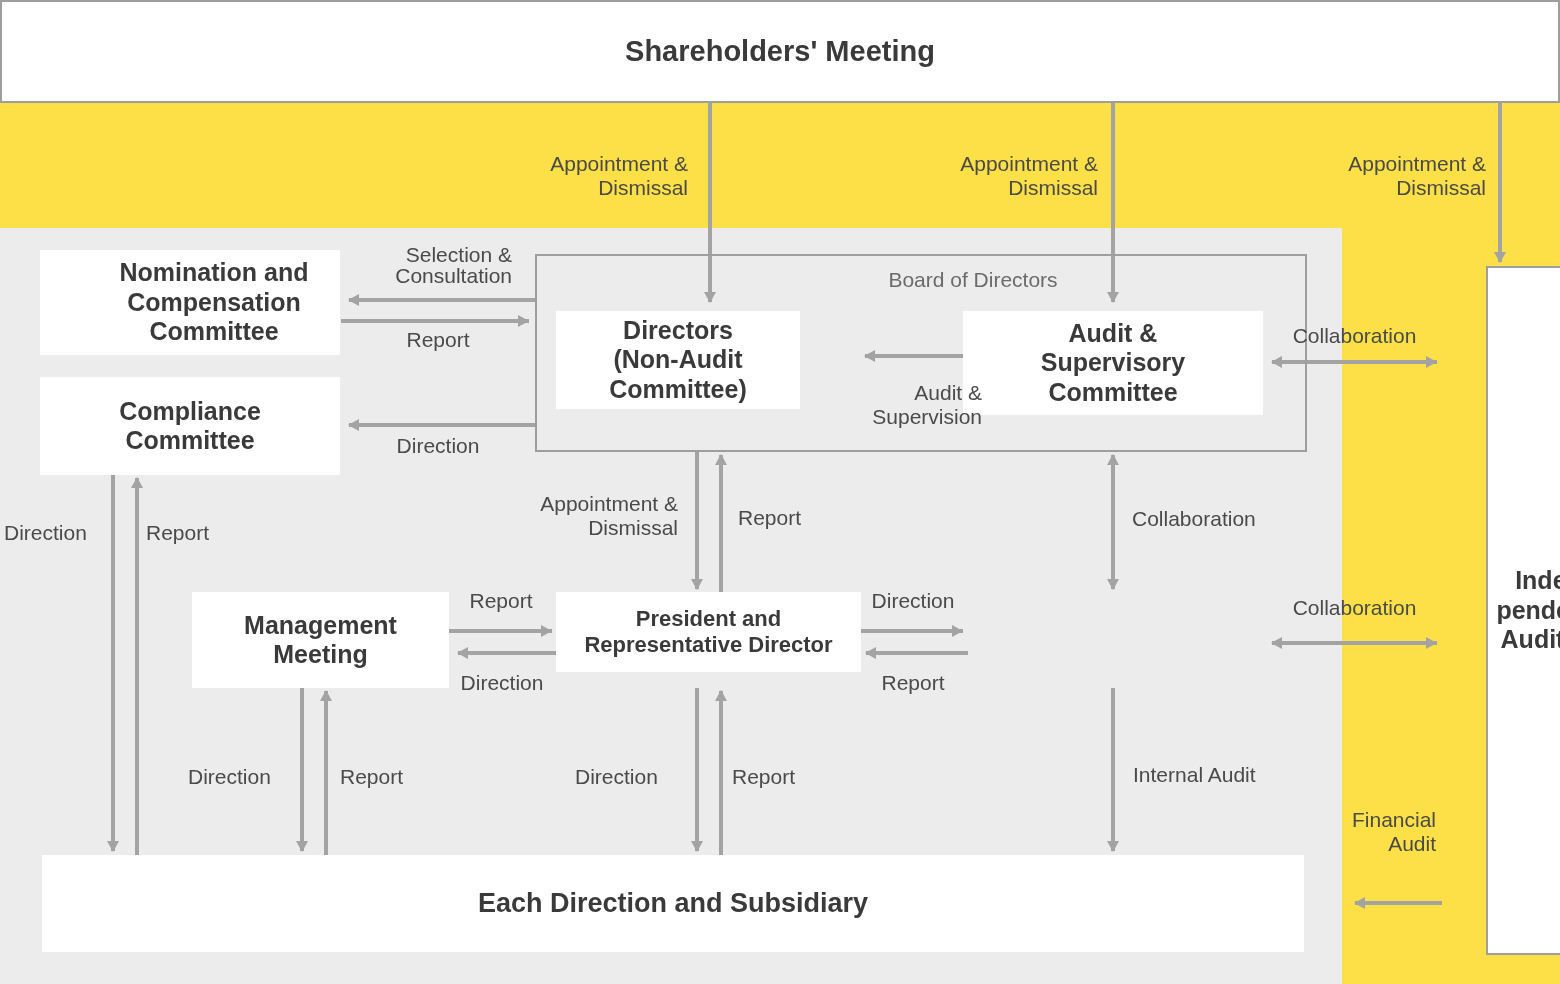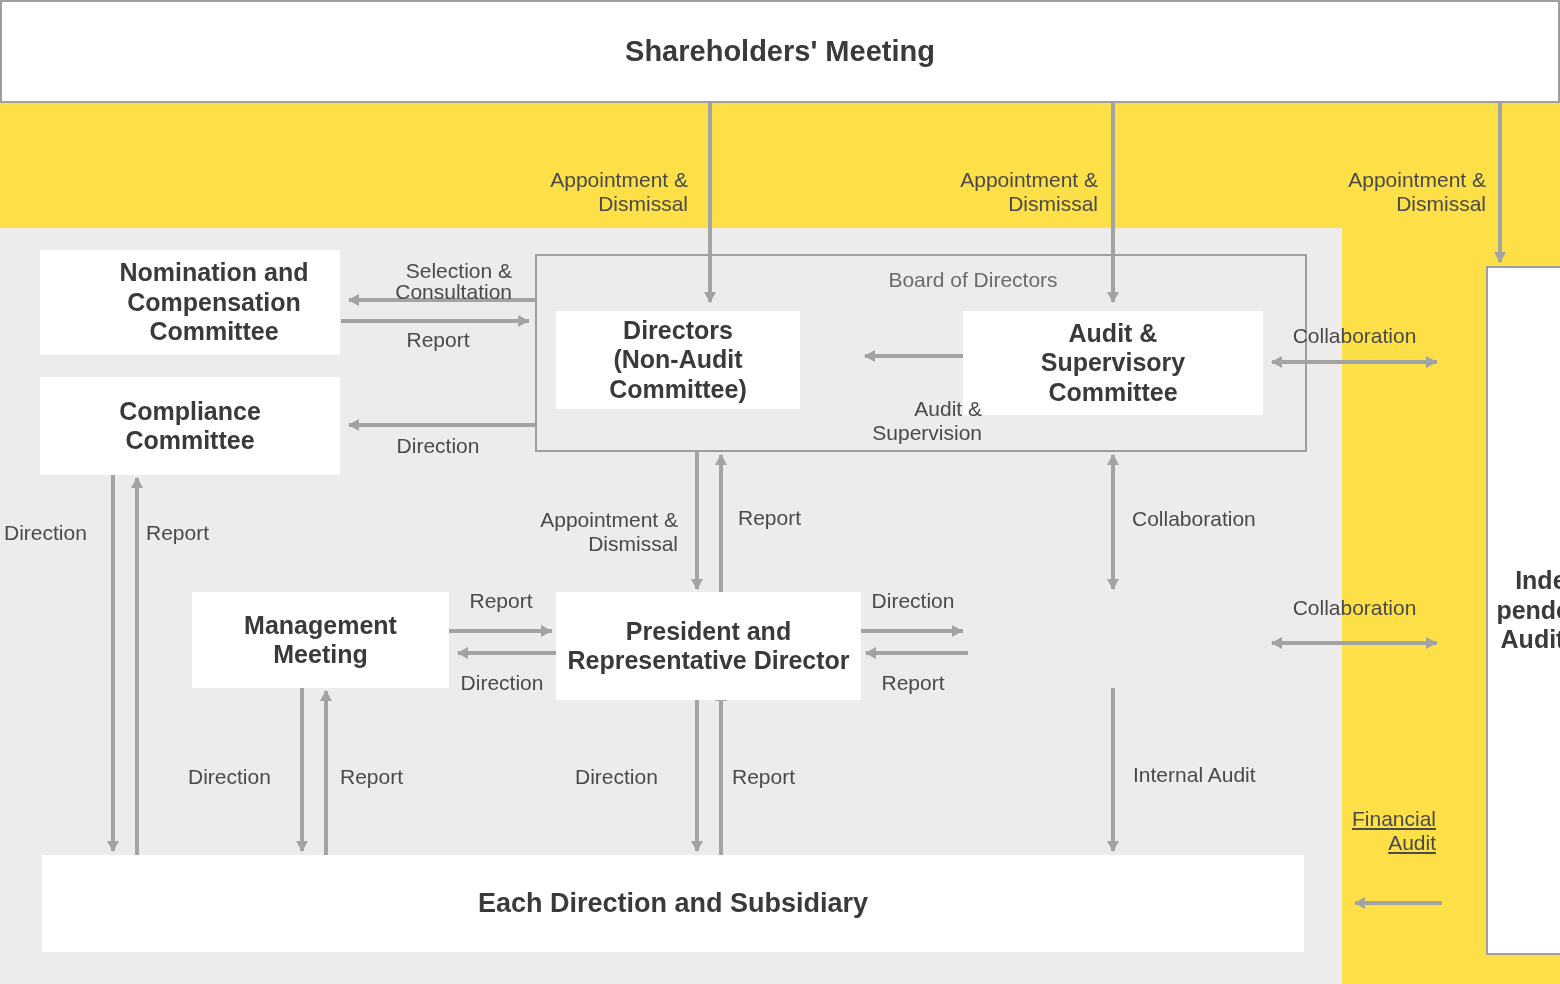--- a/index.html
+++ b/index.html
@@ -48,21 +48,21 @@
     text-align: center;
     white-space: nowrap;
   }
   .edge-label {
     position: absolute;
     color: #4a4a4a;
     font-size: 21px;
     line-height: 1.16;
     white-space: pre-line;
   }
-  .edge-label.right { text-align: right; margin-top: 16px; }
+  .edge-label.right { text-align: right; }
   .edge-label.left  { text-align: left; }
   .edge-label.center{ text-align: center; }
   svg.arrows {
     position: absolute;
     left: 0; top: 0;
     width: 1560px;
     height: 984px;
     pointer-events: none;
   }
 </style>
@@ -156,21 +156,21 @@
   <div class="box" style="left:40px; top:250px; width:300px; height:105px; font-size:25px; white-space:pre-line;padding-left:48px;">Nomination and
 Compensation
 Committee</div>
 
   <div class="box" style="left:40px; top:377px; width:300px; height:98px; font-size:25px; white-space:pre-line;">Compliance
 Committee</div>
 
   <div class="box" style="left:192px; top:592px; width:257px; height:96px; font-size:25px; white-space:pre-line;">Management
 Meeting</div>
 
-  <div class="box" style="left:556px; top:592px; width:305px; height:108px; font-size:25px; white-space:pre-line;">President and
+  <div class="box" style="left:556px; top:592px; width:305px; height:80px; font-size:22px; white-space:pre-line;">President and
 Representative Director</div>
 
 
   <div class="box outlined" style="left:1442px; top:266px; width:118px; height:689px; font-size:25px; white-space:pre-line;margin-left:44px;">Inde-
 pendent
 Auditor</div>
 
   <div class="box" style="left:42px; top:855px; width:1262px; height:97px; font-size:27px;">Each Direction and Subsidiary</div>
 
   <div class="edge-label right" style="left:450px; top:152px; width:238px;">Appointment &amp;
@@ -218,16 +218,16 @@
   <div class="edge-label left" style="left:188px; top:765px; width:120px;">Direction</div>
 
   <div class="edge-label left" style="left:340px; top:765px; width:120px;">Report</div>
 
   <div class="edge-label left" style="left:575px; top:765px; width:120px;">Direction</div>
 
   <div class="edge-label left" style="left:732px; top:765px; width:120px;">Report</div>
 
   <div class="edge-label left" style="left:1133px; top:763px; width:180px;">Internal Audit</div>
 
-  <div class="edge-label right" style="left:1258px; top:791px; width:178px;text-decoration:underline;">Financial
+  <div class="edge-label right" style="left:1258px; top:808px; width:178px;">Financial
 Audit</div>
 
 </div>
 
 </body></html>

